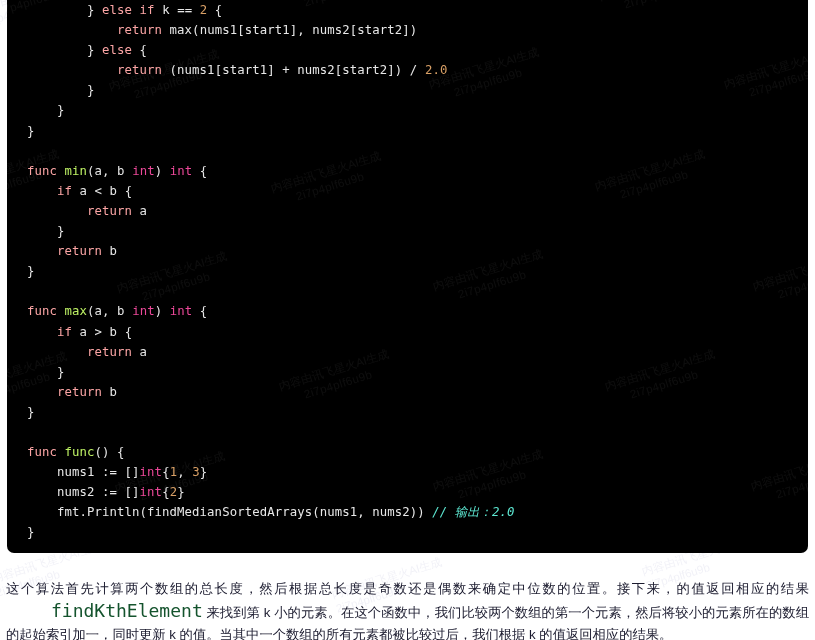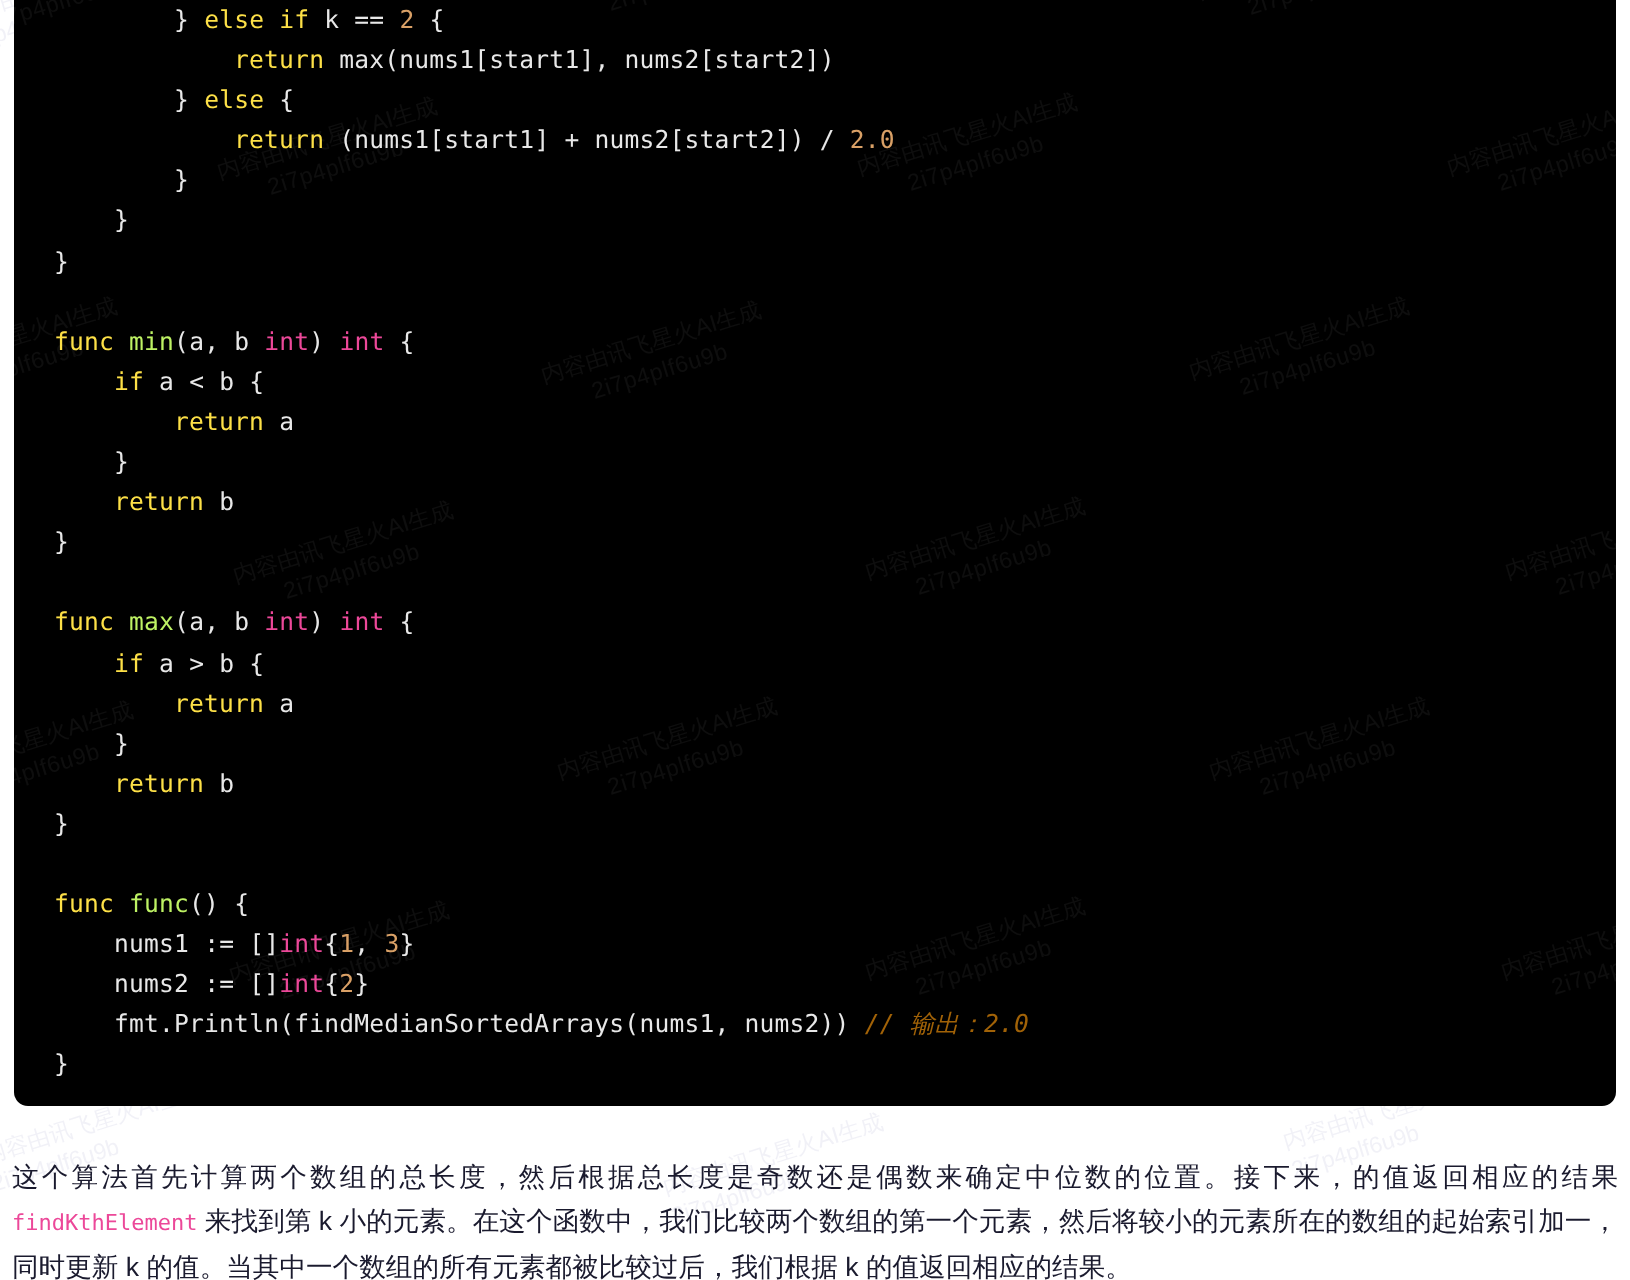--- a/index.html
+++ b/index.html
@@ -39,25 +39,25 @@
     padding: 6px 0 0 20px;
     font-family: "DejaVu Sans Mono", "Liberation Mono", monospace;
     font-size: 12.3px;
     line-height: 20.1px;
     color: #e8e8e8;
     white-space: pre;
     letter-spacing: 0.1px;
     position: relative;
     z-index: 2;
   }
-  .kw   { color: #fde047; }        
+  .kw   { color: #fca5a5; }        
   .fn   { color: #bef264; }        
   .typ  { color: #ec4899; }        
   .num  { color: #d9a066; }
-  .cmt  { color: #a16207; font-style: italic; }
+  .cmt  { color: #5eead4; font-style: italic; }
   .pl   { color: #e8e8e8; }
 
   
   .wm-layer {
     position: absolute;
     left: 0; top: 0;
     width: 801px;
     height: 559px;
     z-index: 1;
     pointer-events: none;
@@ -99,22 +99,23 @@
     width: 803px;
     font-family: "Liberation Sans", sans-serif;
     font-size: 13.3px;
     line-height: 22px;
     color: #1a1a2e;
     text-align: justify;
     z-index: 3;
   }
   #description .code-inline {
     font-family: "DejaVu Sans Mono", "Liberation Mono", monospace;
-    font-size: 11px;
-    color: #ec4899;
+    font-size: 18px;
+    color: #14532d;
+    margin-left: 45px;
   }
 </style>
 </head>
 <body>
 
 <div class="wm-white" style="left:-24px; top:2px;">
   <span class="l1">内容由讯飞星火AI生成</span>
   <span class="l2">2i7p4plf6u9b</span>
 </div>
 <div class="wm-white" style="left:-10px; top:572px;">

